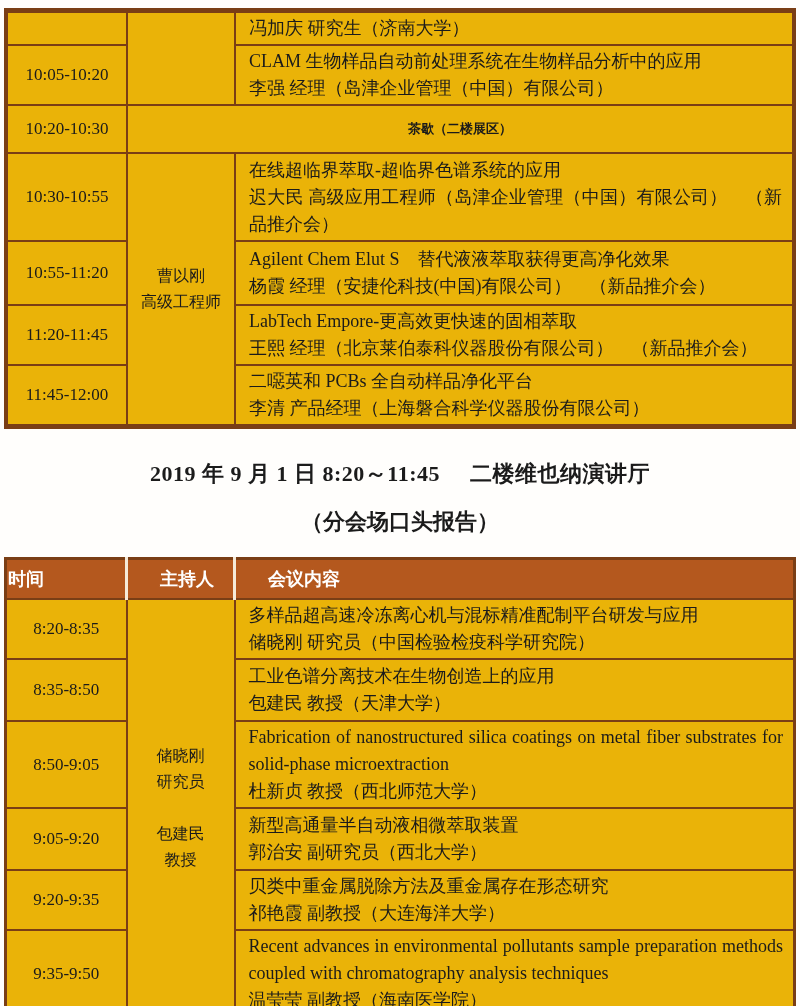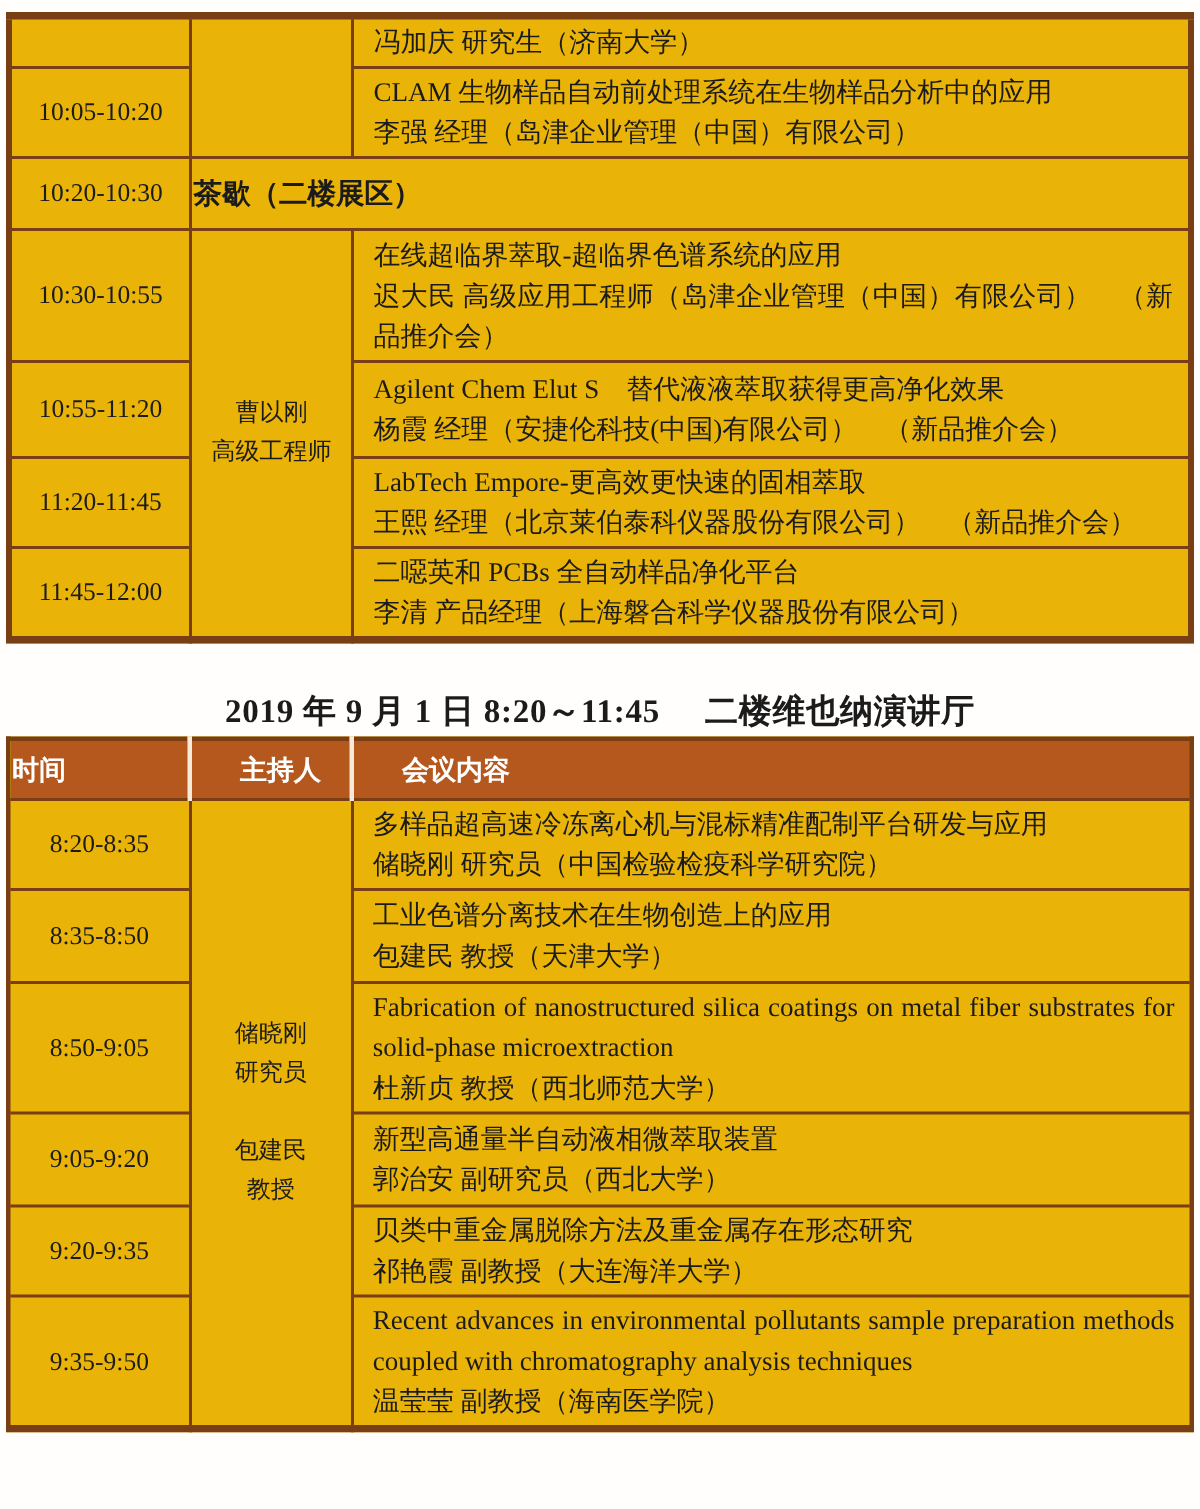--- a/index.html
+++ b/index.html
@@ -11,30 +11,30 @@
   table.sched td,table.sched th{border:2px solid #7a3e15;overflow:hidden;}
   table.t1{border:4px solid #7a3e15;border-top-width:5px;border-bottom-width:5px;}
   table.t2{border:3px solid #7a3e15;border-bottom-width:5px;}
 
   td.time{ text-align:center;vertical-align:middle;font-size:17px;
            font-family:"Liberation Serif","DejaVu Serif",serif;}
   td.host{ text-align:center;vertical-align:middle;font-size:16px;
            white-space:pre-line;line-height:26px;}
   td.content{ vertical-align:middle;font-size:18px;line-height:27px;
               padding:2px 10px 2px 13px;white-space:pre-line;text-align:justify;}
-  td.break-cell{ vertical-align:middle;font-weight:bold;font-size:19px;}
+  td.break-cell{ text-align:center;vertical-align:middle;font-weight:bold;font-size:13px;}
 
   
   th.hdr{ background:#b4581e;color:#ffffff;font-size:18px;font-weight:bold;
           font-family:"Liberation Sans","DejaVu Sans",sans-serif;
           text-align:left;vertical-align:middle;height:36px;}
   th.hdr + th.hdr{border-left:3px solid #f6ead8;padding-left:32px;}
 
   
-  .heading{ text-align:center;margin:30px 0 2px 0;font-size:22px;font-weight:bold;
+  .heading{ text-align:center;margin:30px 0 12px 0;font-size:22px;font-weight:bold;
             letter-spacing:.5px;}
   .heading .date{font-family:"Liberation Serif","DejaVu Serif",serif;}
   .heading .venue{font-family:"Liberation Sans","DejaVu Sans",sans-serif;margin-left:30px;}
   .subheading{ text-align:center;margin:18px 0 20px 0;font-size:22px;font-weight:bold;
                font-family:"Liberation Sans","DejaVu Sans",sans-serif;}
 </style>
 </head>
 <body>
 
 <div class="page">
@@ -81,20 +81,21 @@
         <td class="time">11:45-12:00</td>
         <td class="content">二噁英和 PCBs 全自动样品净化平台
 李清 产品经理（上海磐合科学仪器股份有限公司）</td>
       </tr>
     </tbody>
   </table>
 
   <div class="heading">
     <span class="date">2019 年 9 月 1 日  8:20～11:45</span><span class="venue">二楼维也纳演讲厅</span>
   </div>
+  <div class="subheading">（分会场口头报告）</div>
 
   <table class="sched t2">
     <colgroup>
         <col style="width:121px">
         <col style="width:108px">
         <col>
       </colgroup>
     <thead>
       <tr style="height:40px">
         <th class="hdr">时间</th>

